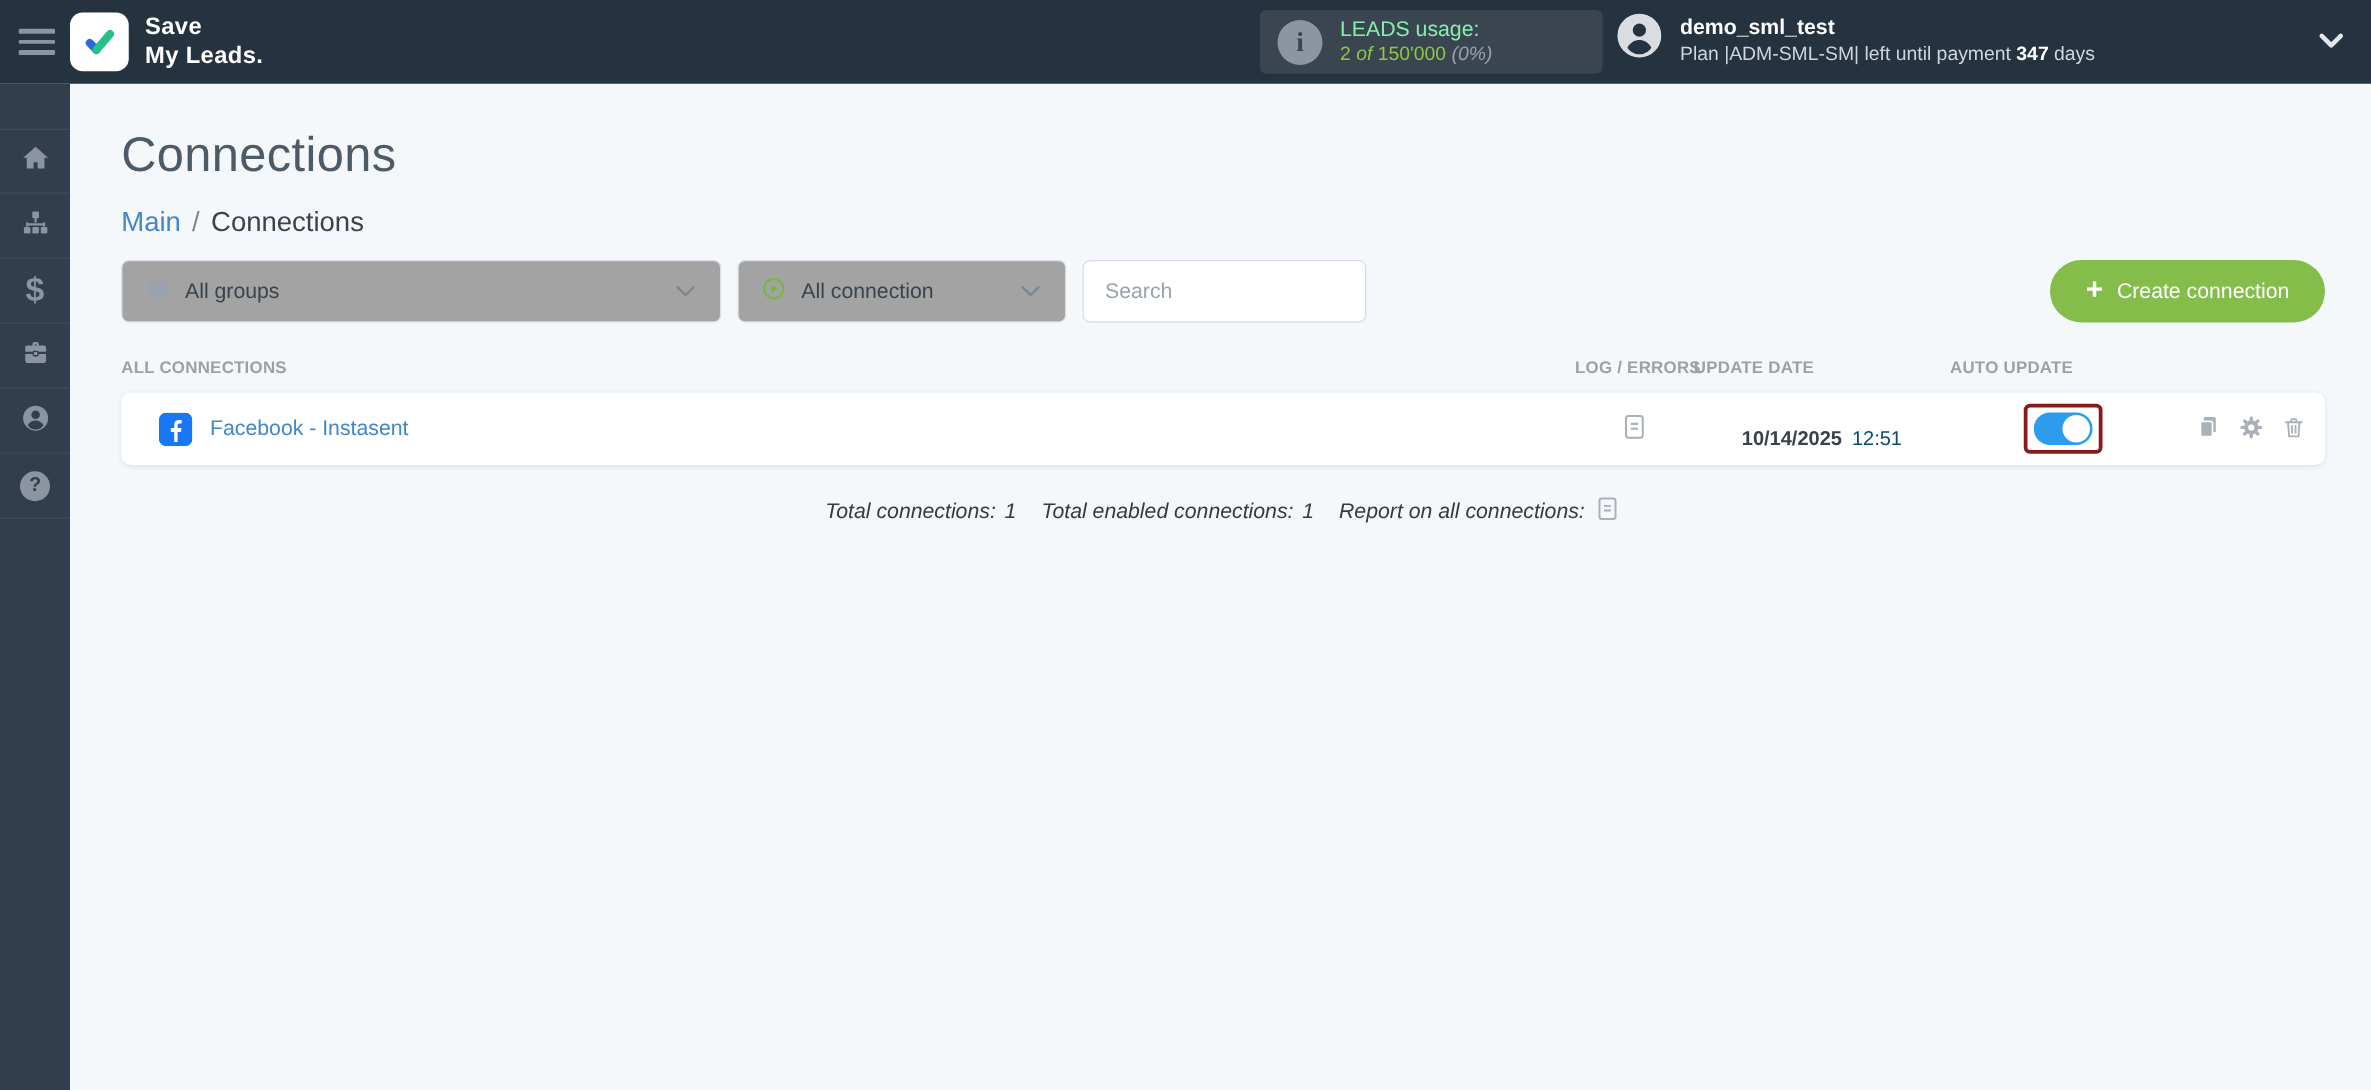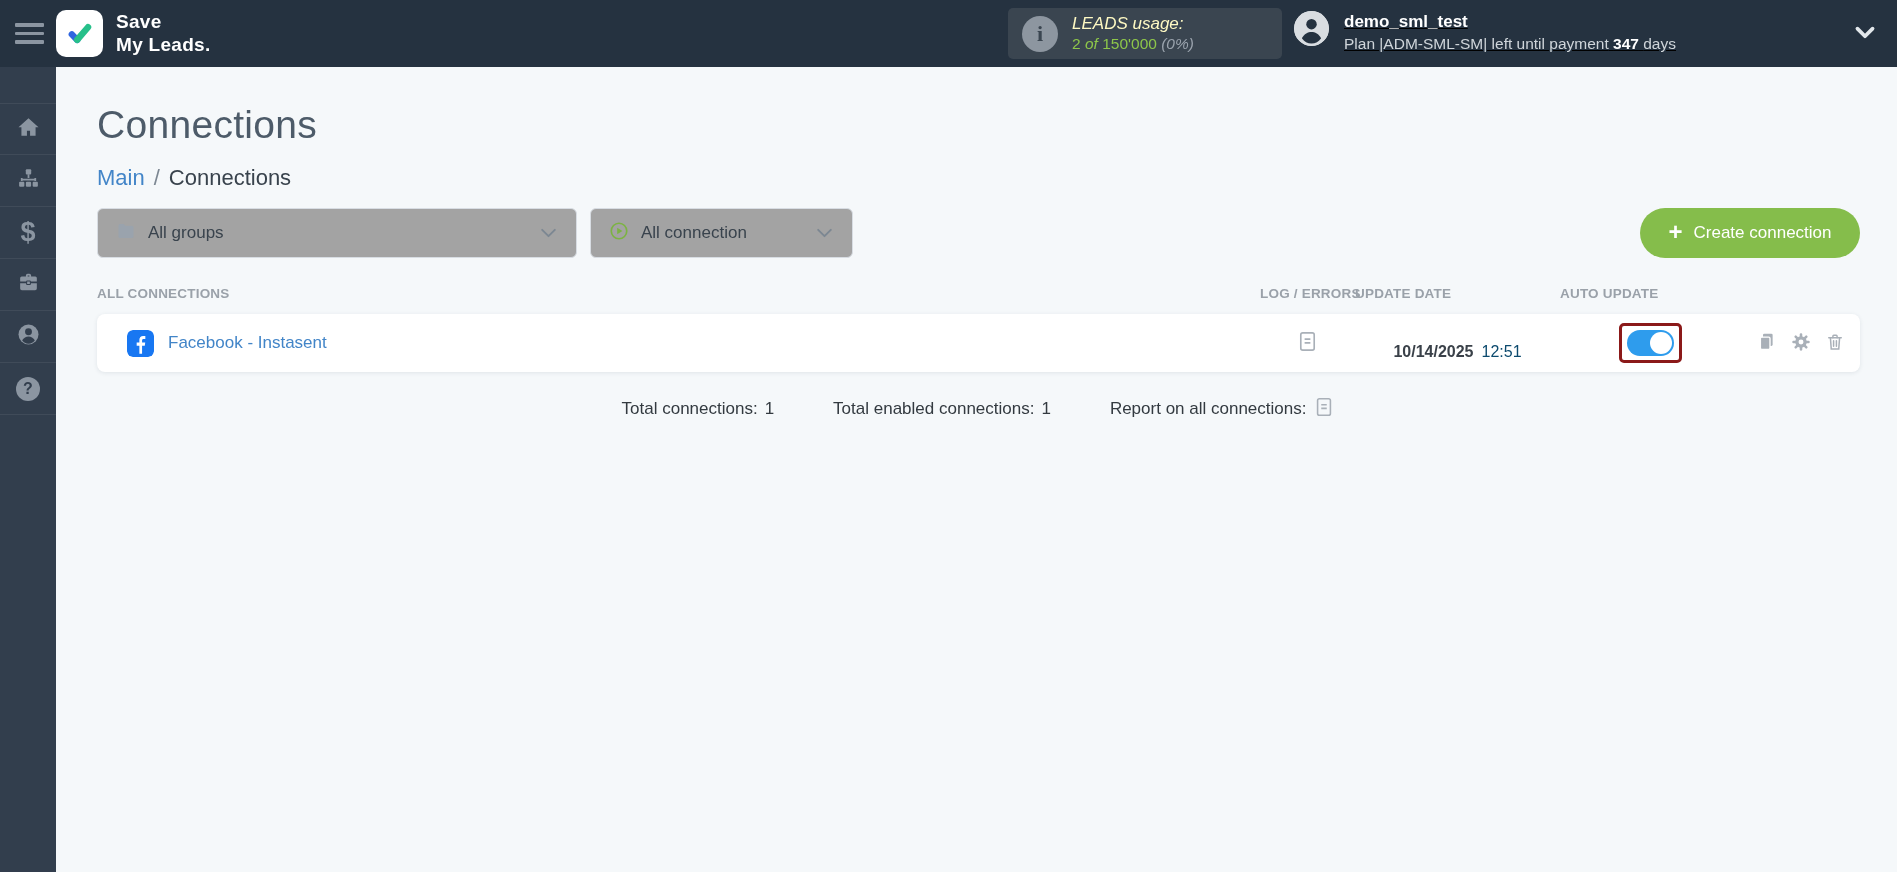--- a/index.html
+++ b/index.html
@@ -8,26 +8,26 @@
 
   
   .topbar { position:relative; height:67px; background:#253240; z-index:5; }
   .hamburger { position:absolute; left:15px; top:23px; width:29px; height:21px; display:flex; flex-direction:column; justify-content:space-between; background:none; border:none; cursor:pointer; }
   .hamburger span { display:block; height:3.6px; background:#8b95a1; border-radius:1px; }
   .logo { position:absolute; left:56px; top:10px; display:flex; align-items:center; gap:13px; cursor:pointer; }
   .logo-mark { width:47px; height:47px; background:#ffffff; border-radius:10px; display:flex; align-items:center; justify-content:center; }
   .logo-text { color:#fff; font-weight:bold; font-size:19px; line-height:1.18; letter-spacing:.3px; }
   .leads-badge { position:absolute; left:1008px; top:8px; width:274px; height:51px; background:#3a4550; border-radius:5px; display:flex; align-items:center; gap:14px; padding:0 14px; cursor:pointer; }
   .info-icon { width:36px; height:36px; border-radius:50%; background:#8d96a0; color:#3a4550; font-family:"Liberation Serif","DejaVu Serif",serif; font-weight:bold; font-size:22px; display:flex; align-items:center; justify-content:center; flex:0 0 auto; }
-  .leads-label { color:#fef9c3; font-size:17px; line-height:1.25;font-style:italic; }
+  .leads-label { color:#86efac; font-size:17px; line-height:1.25; }
   .leads-nums { font-size:15.5px; line-height:1.25; }
   .leads-nums .green { color:#8dc64a; }
   .leads-nums em.green { color:#8dc64a; }
   .leads-nums em.gray { color:#9aa3ad; }
-  .user-block { position:absolute; left:1294px; top:11px; display:flex; gap:15px; align-items:flex-start; cursor:pointer;text-decoration:underline; }
+  .user-block { position:absolute; left:1294px; top:11px; display:flex; gap:15px; align-items:flex-start; cursor:pointer; }
   .avatar { width:35px; height:35px; border-radius:50%; background:#d9dde1; overflow:hidden; flex:0 0 auto; display:flex; align-items:center; justify-content:center; }
   .user-name { color:#ffffff; font-weight:bold; font-size:17px; line-height:1.3; }
   .user-plan { color:#cfd5da; font-size:15.5px; line-height:1.45; }
   .user-plan b { color:#ffffff; }
   .header-chevron { position:absolute; left:1852px; top:22px; cursor:pointer; }
 
   
   .sidebar { position:absolute; left:0; top:67px; width:56px; height:805px; background:#323e4d; padding-top:36px; }
   .side-item { width:100%; height:52px; display:flex; align-items:center; justify-content:center; border-bottom:1px solid rgba(255,255,255,.07); cursor:pointer; }
   .side-item:first-child { border-top:1px solid rgba(255,255,255,.07); }
@@ -63,21 +63,21 @@
   .cell-date { font-size:16px; color:#3a4149; font-weight:bold; display:flex; gap:8px; justify-content:center; align-items:baseline;margin-top:17px; }
   .cell-date .time { color:#0c4a6e; font-weight:normal; }
   .toggle-highlight { display:inline-flex; border:3.5px solid #8b1919; border-radius:5px; padding:4px 5px; }
   .toggle { position:relative; width:47px; height:26px; border-radius:13px; background:#c4cdd4; cursor:pointer; }
   .toggle.on { background:#2e9ced; }
   .toggle .knob { position:absolute; top:2px; left:2px; width:22px; height:22px; border-radius:50%; background:#fff; }
   .toggle.on .knob { left:auto; right:2px; }
   .cell-actions { display:flex; gap:13px; align-items:center; justify-content:center; }
   .icon-btn { background:none; border:none; cursor:pointer; display:flex; padding:0; }
 
-  .totals { margin-top:24px; display:flex; justify-content:center; gap:59px; align-items:center; font-size:17px; color:#333a40; }
+  .totals { margin-top:24px; display:flex; justify-content:center; gap:20px; align-items:center; font-size:17px; color:#333a40;font-style:italic; }
   .totals .item { display:flex; gap:7px; align-items:center; }
 </style>
 </head>
 <body>
 
 <header class="topbar">
   <button class="hamburger">
     <span></span>
       <span></span>
       <span></span>
@@ -209,20 +209,21 @@
           </svg>
       </span>
       <span>All connection</span>
       <span class="dd-chevron">
         <svg width="19" height="14" viewBox="0 0 24 16" fill="none" stroke="#7c8792" stroke-width="2.4" stroke-linecap="round" stroke-linejoin="round">
             <path d="M4 4l8 8 8-8"></path>
           </svg>
       </span>
     </div>
 
+    <input class="search-input" type="text" placeholder="Search" style="">
 
     <button class="create-btn">
       <span class="plus">+</span>
       <span>Create connection</span>
     </button>
   </div>
 
   <div class="table-headers conn-grid">
     <div class="th">ALL CONNECTIONS</div>
     <div class="th">LOG / ERRORS</div>

